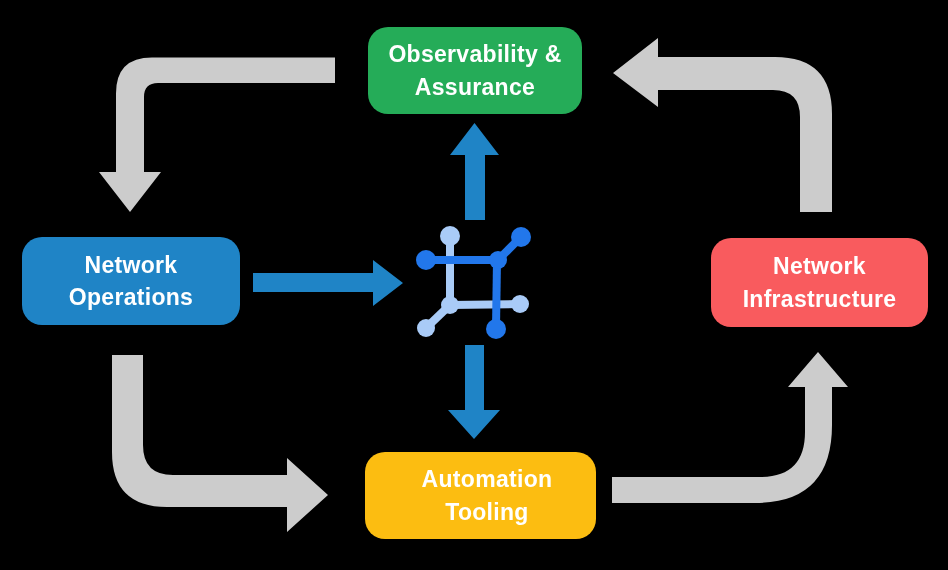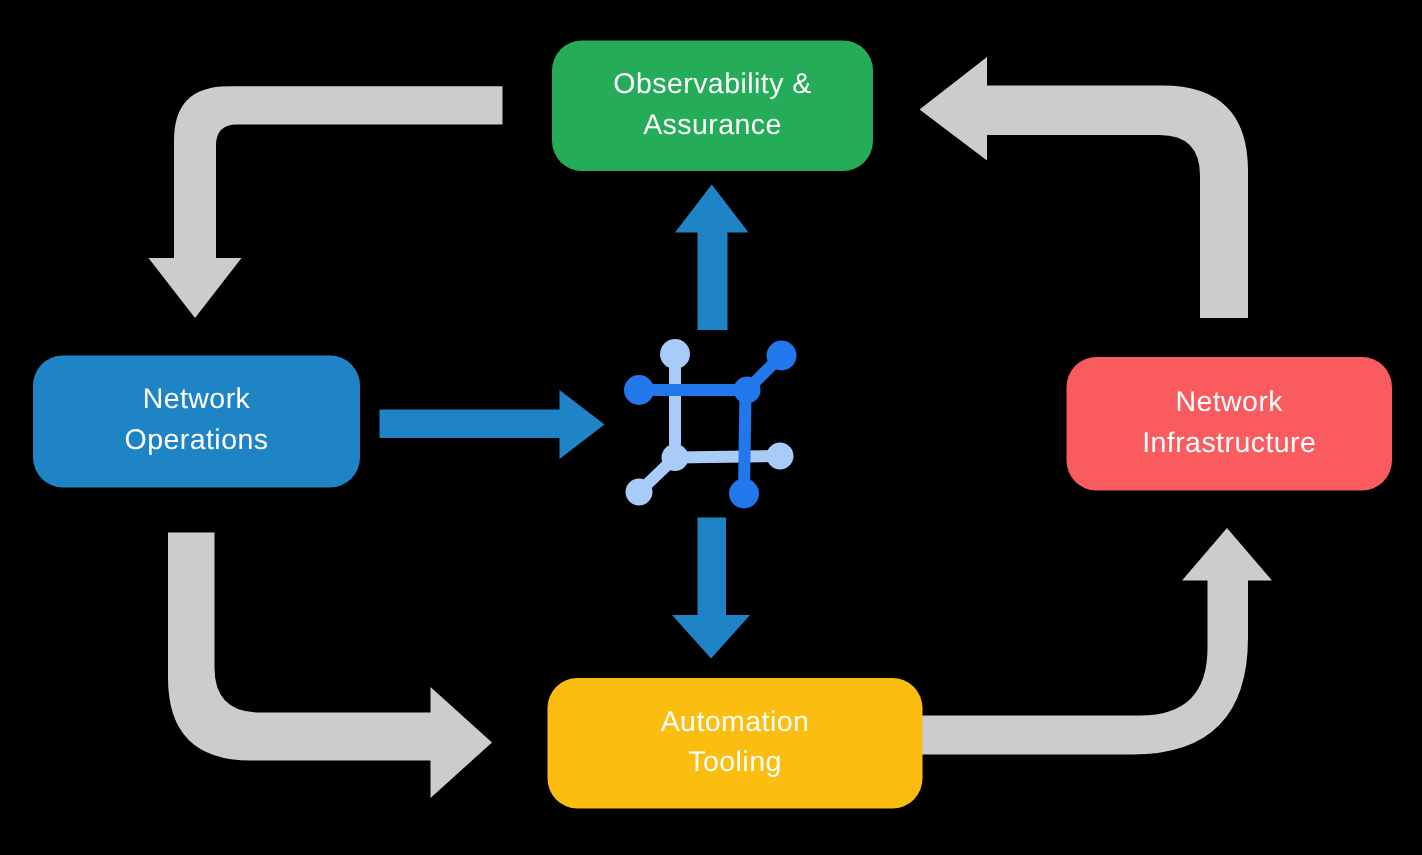--- a/index.html
+++ b/index.html
@@ -23,30 +23,30 @@
     height: 570px;
   }
   .node {
     position: absolute;
     border-radius: 20px;
     display: flex;
     align-items: center;
     justify-content: center;
     text-align: center;
     color: var(--text-white, #fff);
-    font-size: 19px;
-    font-weight: 400;
+    font-size: 23px;
+    font-weight: 700;
     line-height: 1.4;
     letter-spacing: 0.3px;
   }
   .node span { white-space: pre-line; }
   .node-observability { left: 368px; top: 27px;  width: 214px; height: 87px; background: var(--box-green); }
   .node-operations    { left: 22px;  top: 237px; width: 218px; height: 88px; background: var(--box-blue); }
   .node-infrastructure{ left: 711px; top: 238px; width: 217px; height: 89px; background: var(--box-red); }
-  .node-automation    { left: 365px; top: 452px; width: 250px; height: 87px; background: var(--box-yellow); }
+  .node-automation    { left: 365px; top: 452px; width: 218px; height: 87px; background: var(--box-yellow); padding-left: 13px; }
 </style>
 </head>
 <body>
 
 <div class="stage">
 
   <svg class="arrow-layer" viewBox="0 0 948 570">
 
     <path fill="var(--arrow-gray)" d="M335,57.5 L152,57.5 Q116,57.5 116,93.5 L116,172 L99,172 L130,212 L161,172 L144,172 L144,97 Q144,83 158,83 L335,83 Z"></path>
     <path fill="var(--arrow-gray)" d="M613,73 L658,38 L658,57 L775,57 Q832,57 832,114 L832,212 L800,212 L800,117 Q800,90 773,90 L658,90 L658,107 Z"></path>

